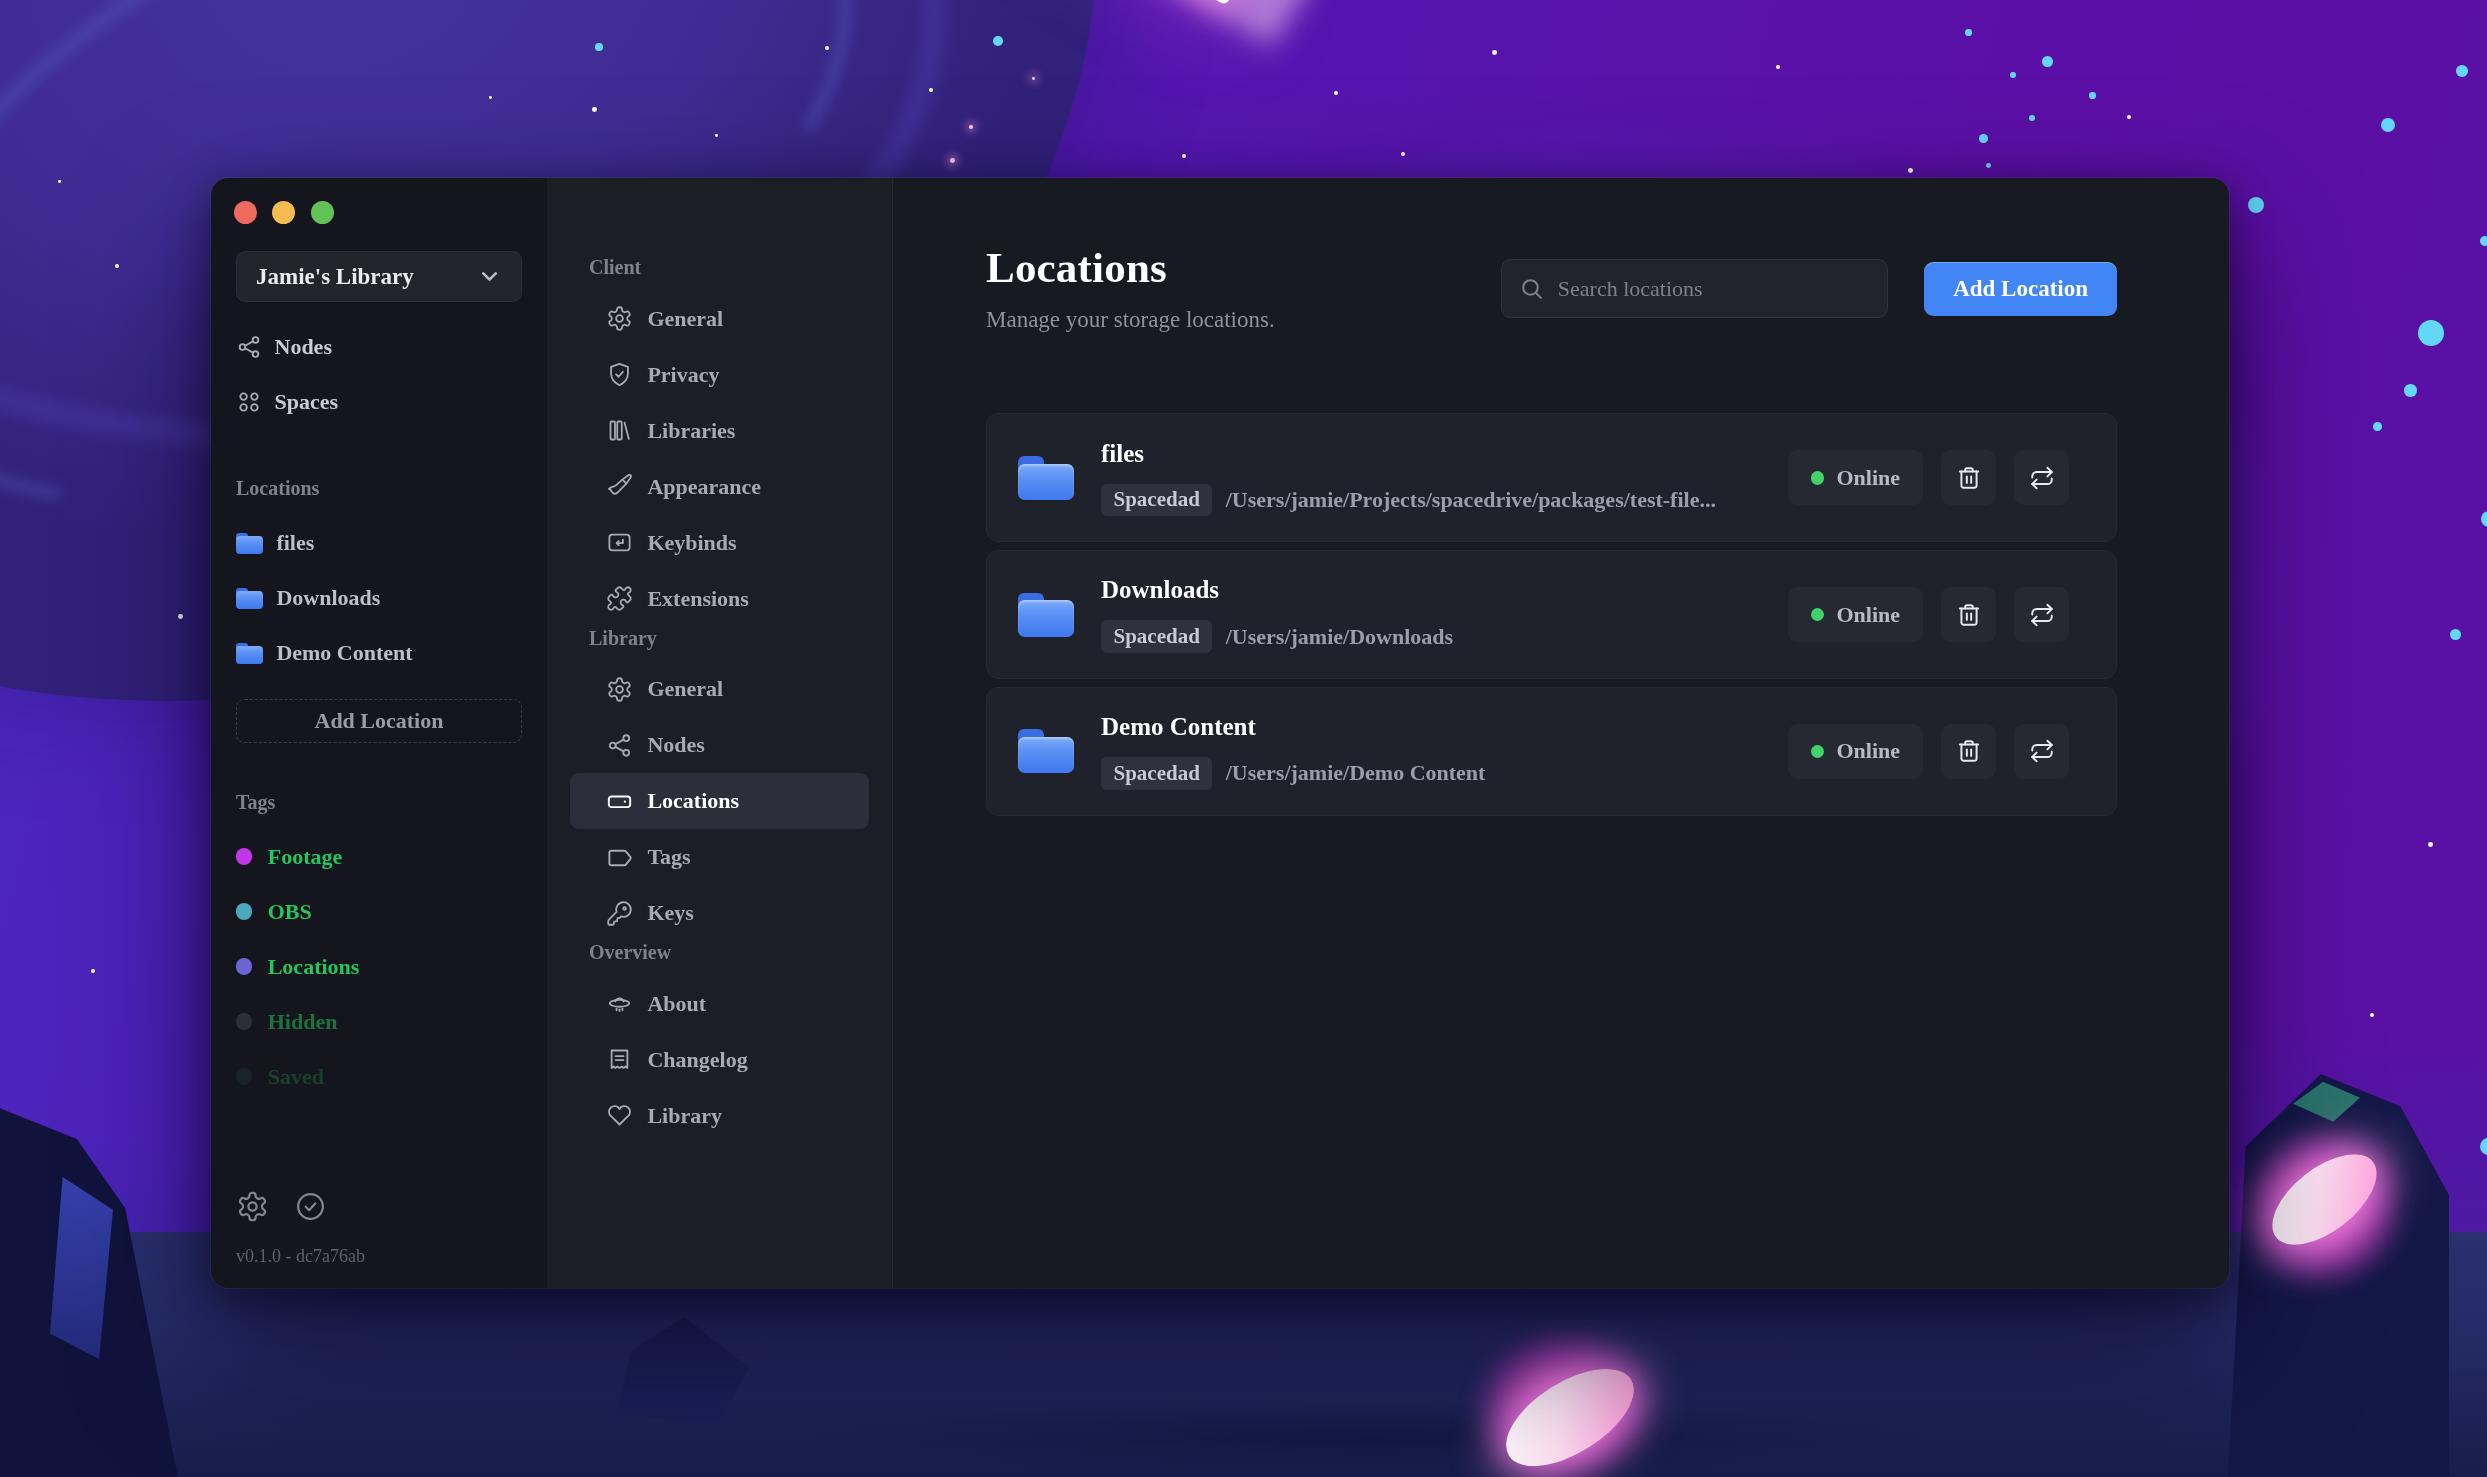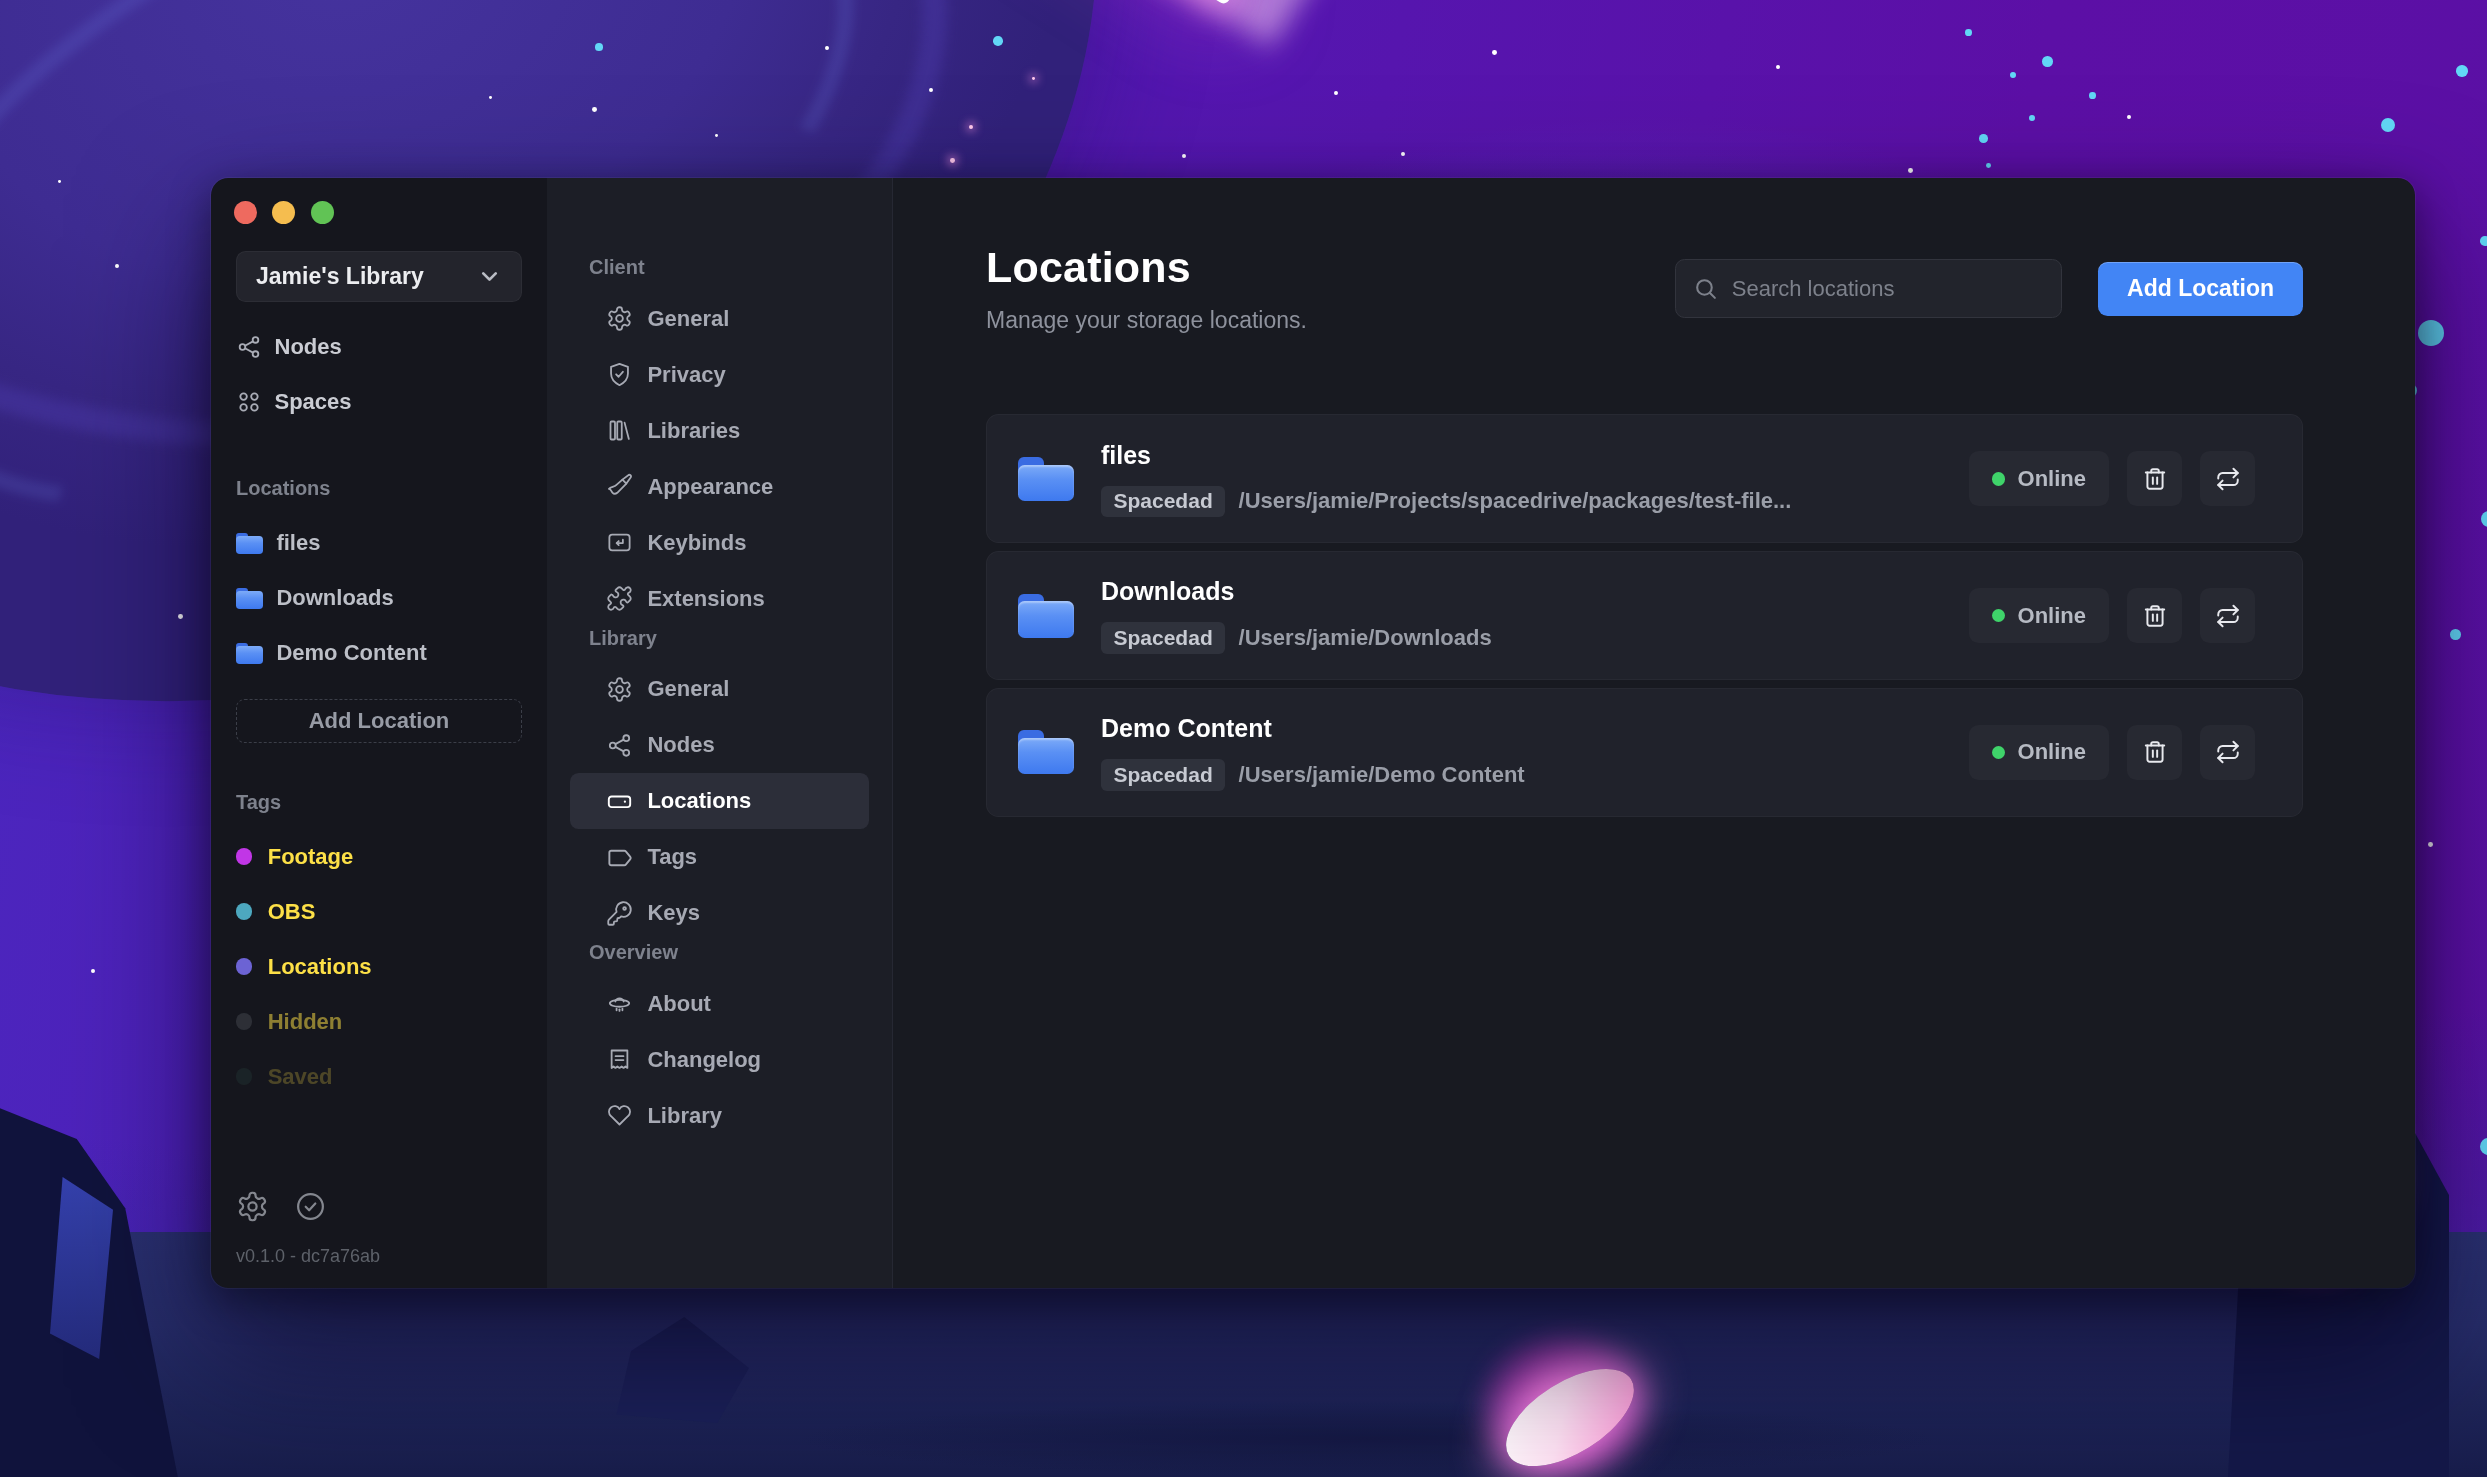--- a/index.html
+++ b/index.html
@@ -62,24 +62,24 @@
   .crystal-right { right:50px; bottom:154px; width:230px; height:230px; }
   .crystal-right .core { left:56px; top:75px; width:123px; height:63px; transform:rotate(-38deg); }
   .crystal-center { left:1439px; bottom:-38px; width:249px; height:221px; }
   .crystal-center .core { left:59px; top:88px; width:144px; height:71px; transform:rotate(-32deg); }
 
   .star { position:absolute; border-radius:50%; background:#fff; }
   .star.cyan { background:#62d7f6; }
   .star.pinkish { background:#ffc9ec; box-shadow:0 0 9.6px 1.9px rgba(255,150,230,.8); }
 
   
-  .window { position:absolute; left:211px; top:178px; width:2204px; height:1110px;
+  .window { position:absolute; left:211px; top:178px; width:2018px; height:1110px;
     border-radius:17.3px; overflow:hidden; display:flex;
     box-shadow:0 58px 134px rgba(8,4,30,.62), 0 11.5px 42px rgba(0,0,0,.45);
-    outline:1px solid rgba(255,255,255,.05); }
+    outline:1px solid rgba(255,255,255,.05);font-family:Liberation Serif, serif; }
 
   
   .sidebar { position:relative; width:336px; flex:0 0 336px; background:#15161d; padding:0 25px; }
   .traffic { position:absolute; top:23px; left:23px; display:flex; gap:15.4px; }
   .traffic span { width:23px; height:23px; border-radius:50%; display:block; }
 
   .lib-switcher { margin-top:73px; height:51px; background:#23242c; border:1px solid rgba(255,255,255,.045);
     border-radius:9.6px; display:flex; align-items:center; justify-content:space-between;
     padding:0 19px; color:#ecedf0; font-size:23px; font-weight:700; cursor:default; }
   .lib-switcher svg { color:#b9bcc4; }
@@ -102,21 +102,21 @@
   .folder.big { width:56px; height:44px; flex:0 0 56px; }
   .folder.big::before { height:16.3px; border-radius:5.8px 5.8px 0 0; }
   .folder.big::after { top:7.7px; border-radius:6.7px;
     box-shadow:inset 0 1.9px 1.9px rgba(255,255,255,.35); }
 
   .add-loc-dashed { margin-top:18px; height:44px; border:1.9px dashed #3b3e48; border-radius:8.6px;
     display:flex; align-items:center; justify-content:center; color:#979ba5; font-size:22px; font-weight:600;
     cursor:pointer; }
 
   .tag-list { margin-top:15.4px; }
-  .tag-item { height:55px; display:flex; align-items:center; gap:15.4px; color:#fde047; font-size:22px; font-weight:600; }
+  .tag-item { height:55px; display:flex; align-items:center; gap:15.4px; color:#22c55e; font-size:22px; font-weight:600; }
   .tag-item .dot { width:16.3px; height:16.3px; border-radius:50%; flex:0 0 16.3px; }
   .tag-item:nth-child(4) { opacity:.52; }
   .tag-item:nth-child(5) { opacity:.24; }
 
   .sidebar-footer { position:absolute; left:25px; bottom:21px; }
   .footer-icons { display:flex; gap:25px; color:#84878f; }
   .footer-icons .fic { width:33px; height:33px; cursor:pointer; }
   .footer-icons svg { width:100%; height:100%; }
   .version { margin-top:23px; font-size:18px; color:#5d6169; }
 

